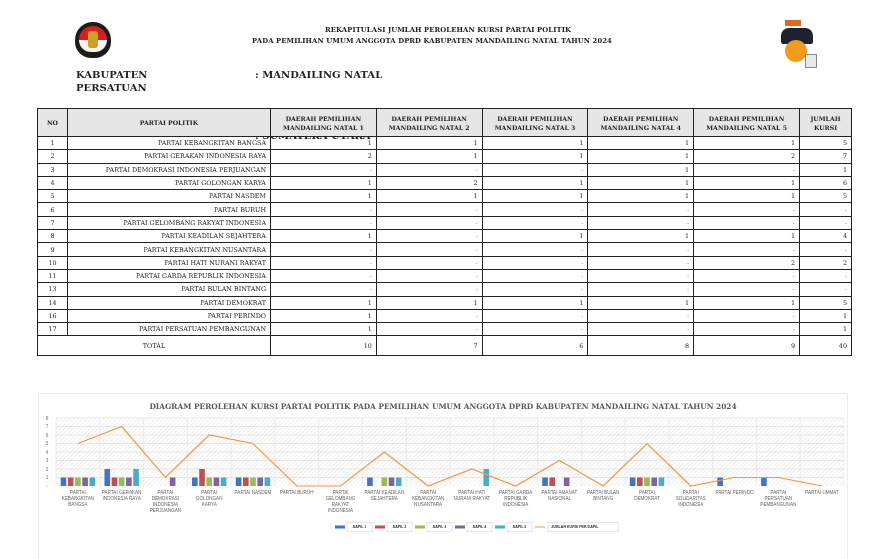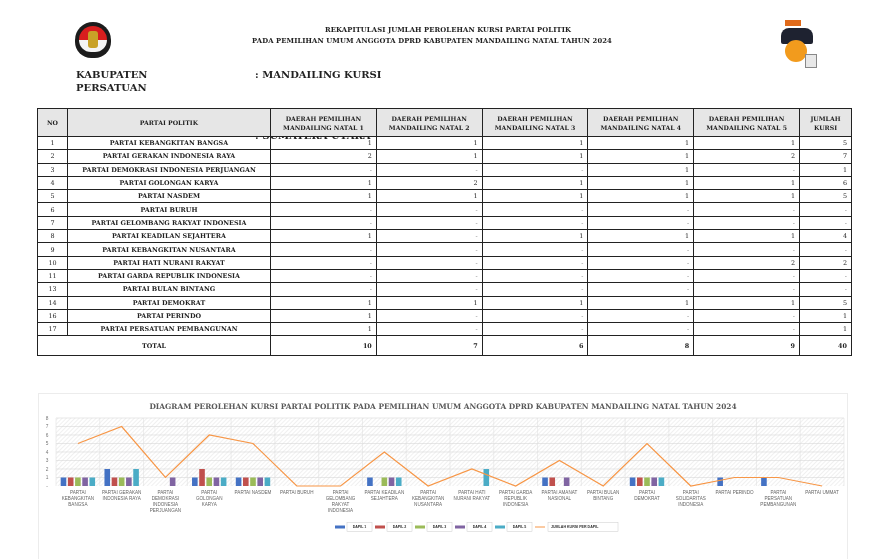--- a/index.html
+++ b/index.html
@@ -14,24 +14,24 @@
   .logo-mascot .face { position: absolute; left: 10px; top: 20px; width: 22px; height: 22px; background: #f29b1d; border-radius: 50%; }
   .logo-mascot .box { position: absolute; left: 30px; top: 34px; width: 12px; height: 14px; background: #e8e8e8; border: 1px solid #888; }
   .title { position: absolute; left: 0; width: 880px; text-align: center; font-size: 6.8px; font-weight: bold; letter-spacing: 0.1px; }
   .t1 { top: 26px; left: 8px; }
   .t2 { top: 37px; left: -8px; }
   .meta { position: absolute; font-size: 10px; font-weight: bold; }
   table.rekap { position: absolute; left: 37px; top: 108px; width: 815px; border-collapse: collapse; font-size: 6.4px; }
   table.rekap th, table.rekap td { border: 1.4px solid #222; padding: 0 4px; height: 13.3px; line-height: 12px; }
   table.rekap th { background: #e6e6e6; font-weight: bold; height: 28px; text-align: center; line-height: 9px; font-size: 6.2px; }
   td.no { text-align: center; width: 30px; }
-  td.name { text-align: center; width: 203px; font-weight: bold; }
+  td.name { text-align: right; width: 203px; }
   td.num { text-align: right; }
   td.dash { color: #888; }
-  tr.total td { height: 20px; font-weight: bold; }
+  tr.total td { height: 20px; font-weight: normal; }
   .chart-panel { position: absolute; left: 38px; top: 393px; width: 810px; height: 188px; border: 1px solid #ececec; background: #fff; }
   .chart-title { position: absolute; left: 0; top: 8px; width: 100%; text-align: center; font-size: 7.4px; font-weight: bold; color: #5a5a5a; }
   svg.chart { position: absolute; left: 0; top: 0; }
   .xlab { font-family: "Liberation Sans", sans-serif; font-size: 4.6px; fill: #666; }
   .ylab { font-family: "Liberation Sans", sans-serif; font-size: 4.8px; fill: #777; }
   .leg { font-family: "Liberation Sans", sans-serif; font-size: 3.6px; fill: #333; font-weight: bold; }
 </style>
 </head>
 <body>
 
@@ -44,21 +44,21 @@
   <div class="tag"></div>
     <div class="hat"></div>
     <div class="face"></div>
     <div class="box"></div>
 </div>
 
 <div class="title t1">REKAPITULASI JUMLAH PEROLEHAN KURSI PARTAI POLITIK</div>
 <div class="title t2">PADA PEMILIHAN UMUM ANGGOTA DPRD KABUPATEN MANDAILING NATAL TAHUN 2024</div>
 
 <div class="meta" style="left:76px; top:69px;">KABUPATEN</div>
-<div class="meta" style="left:255px; top:69px;">: MANDAILING KURSI</div>
+<div class="meta" style="left:255px; top:69px;">: MANDAILING NATAL</div>
 <div class="meta" style="left:76px; top:82px;">PERSATUAN</div>
 <div class="meta" style="left:255px; top:82px;margin-top:48px;">: SUMATERA UTARA</div>
 
 <table class="rekap">
   <thead>
     <tr>
       <th style="width:30px">NO</th>
       <th style="width:203px">PARTAI POLITIK</th>
       <th>DAERAH PEMILIHAN MANDAILING NATAL 1</th>
       <th>DAERAH PEMILIHAN MANDAILING NATAL 2</th>

